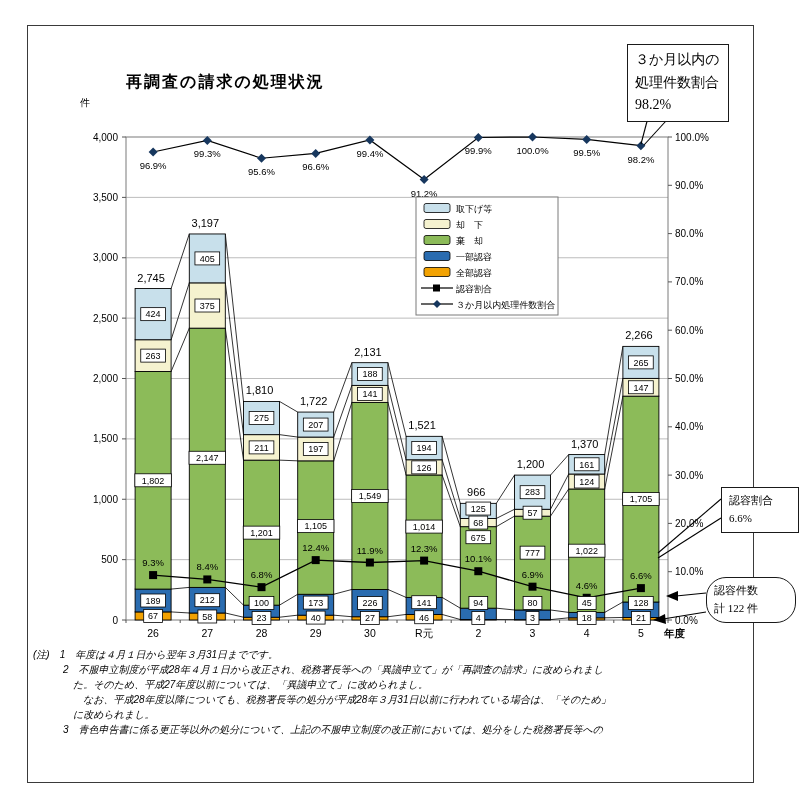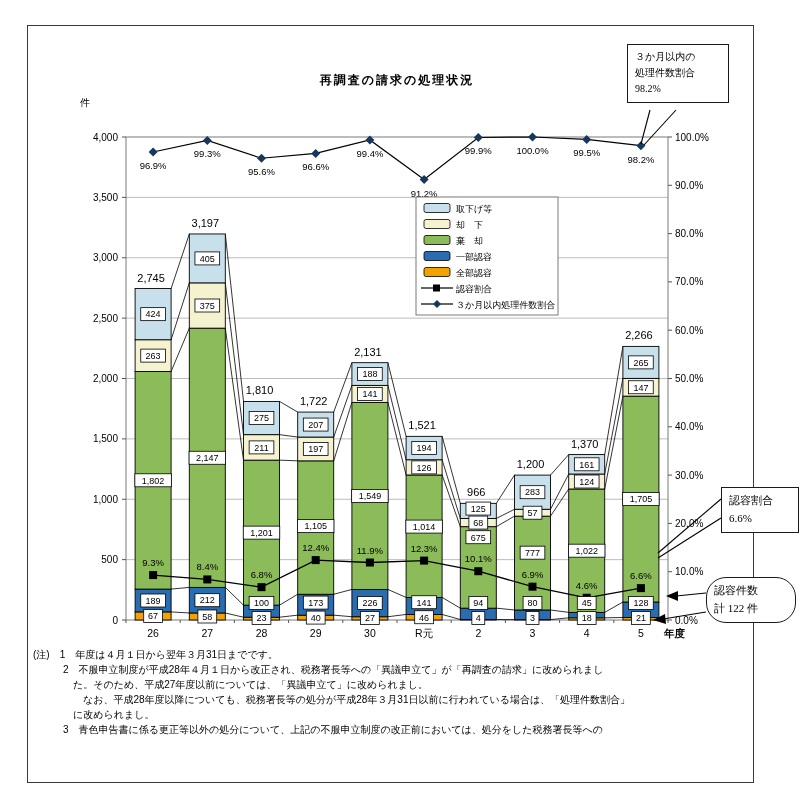--- a/index.html
+++ b/index.html
@@ -1,27 +1,27 @@
 <!DOCTYPE html>
 <html><head>
 <meta charset="utf-8">
 <style>
   html,body{margin:0;padding:0;background:#fff;}
   body{width:806px;height:800px;position:relative;font-family:"Liberation Sans",sans-serif;color:#000;overflow:hidden;}
   .page-border{position:absolute;left:27px;top:25px;width:725px;height:756px;border:1px solid #3a3a3a;z-index:0;}
-  .chart-title{position:absolute;left:126px;top:72px;width:542px;text-align:center;font-size:12px;font-weight:bold;letter-spacing:2px;z-index:1;}
+  .chart-title{position:absolute;left:126px;top:72px;width:542px;text-align:left;font-size:16px;font-weight:bold;letter-spacing:2px;z-index:1;}
   .unit-label{position:absolute;left:80px;top:96px;font-size:10px;z-index:1;}
   svg.chart{position:absolute;left:0;top:0;z-index:2;}
   .callout{position:absolute;background:#fff;border:1.4px solid #1a1a1a;z-index:3;
-           font-family:"Liberation Serif",serif;font-size:10px;line-height:1.62;padding:4px 7px;}
+           font-family:"Liberation Serif",serif;font-size:14px;line-height:1.62;padding:4px 7px;}
   .callout-1{left:627px;top:44px;width:86px;}
   .callout-2{left:721px;top:487px;width:62px;font-size:11px;}
   .callout-3{left:706px;top:577px;width:74px;font-size:11px;border-radius:20px;}
   .notes{position:absolute;left:33px;top:648px;width:716px;font-size:10px;line-height:14.9px;z-index:1;}
-  .notes div{white-space:pre;}
+  .notes div{white-space:pre;font-style:italic;}
 </style>
 </head>
 <body>
 
 <div class="page-border"></div>
 
 <div class="chart-title">再調査の請求の処理状況</div>
 <div class="unit-label">件</div>
 
 <svg class="chart" id="chart-svg" width="806" height="800" viewBox="0 0 806 800">
@@ -396,16 +396,16 @@
 </div>
 <div class="callout callout-3">
   <div>認容件数</div>
   <div>計 122 件</div>
 </div>
 
 <div class="notes">
   <div>(注)　1　年度は４月１日から翌年３月31日までです。</div>
   <div>　　　2　不服申立制度が平成28年４月１日から改正され、税務署長等への「異議申立て」が「再調査の請求」に改められまし</div>
   <div>　　　　た。そのため、平成27年度以前については、「異議申立て」に改められまし。</div>
-  <div>　　　　　なお、平成28年度以降についても、税務署長等の処分が平成28年３月31日以前に行われている場合は、「処理件数割合」</div>
+  <div>　　　　　なお、平成28年度以降についても、税務署長等の処分が平成28年３月31日以前に行われている場合は、「そのため」</div>
   <div>　　　　に改められまし。</div>
   <div>　　　3　青色申告書に係る更正等以外の処分について、上記の不服申立制度の改正前においては、処分をした税務署長等への</div>
 </div>
 
 </body></html>

